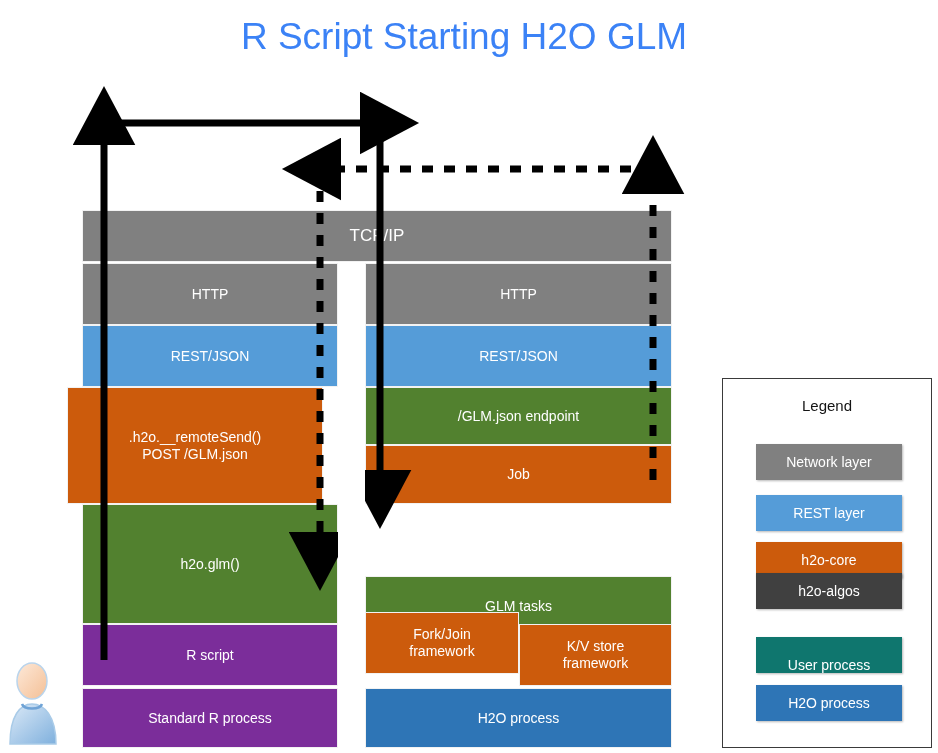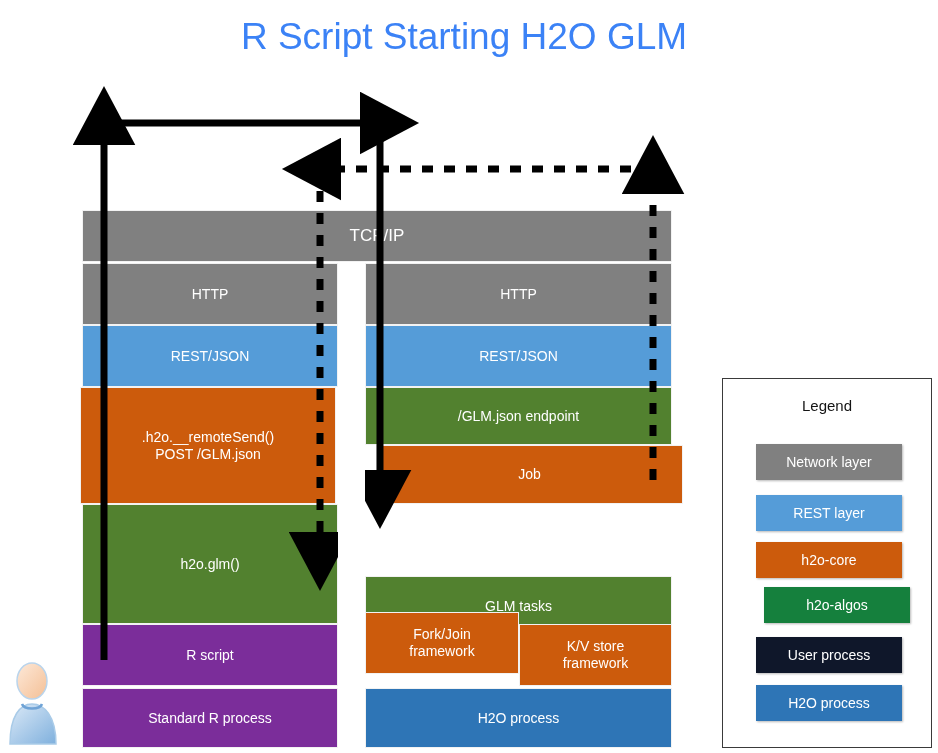--- a/index.html
+++ b/index.html
@@ -77,21 +77,21 @@
   </div>
 
   <div class="blk c-gray" style="left:82px;top:263px;width:256px;height:62px;">
     <span>HTTP</span>
   </div>
 
   <div class="blk c-rest" style="left:82px;top:325px;width:256px;height:62px;">
     <span>REST/JSON</span>
   </div>
 
-  <div class="blk c-core" style="left:80px;top:387px;width:256px;height:117px;">
+  <div class="blk c-core" style="left:67px;top:387px;width:256px;height:117px;">
     <span>.h2o.__remoteSend()
 POST /GLM.json</span>
   </div>
 
   <div class="blk c-algos" style="left:82px;top:504px;width:256px;height:120px;">
     <span>h2o.glm()</span>
   </div>
 
   <div class="blk c-user" style="left:82px;top:624px;width:256px;height:62px;">
     <span>R script</span>
@@ -106,21 +106,21 @@
   </div>
 
   <div class="blk c-rest" style="left:365px;top:325px;width:307px;height:62px;">
     <span>REST/JSON</span>
   </div>
 
   <div class="blk c-algos" style="left:365px;top:387px;width:307px;height:58px;">
     <span>/GLM.json endpoint</span>
   </div>
 
-  <div class="blk c-core" style="left:376px;top:445px;width:307px;height:59px;">
+  <div class="blk c-core" style="left:365px;top:445px;width:307px;height:59px;">
     <span>Job</span>
   </div>
 
 
   <div class="blk c-algos" style="left:365px;top:576px;width:307px;height:60px;">
     <span>GLM tasks</span>
   </div>
 
   <div class="blk c-core" style="left:365px;top:612px;width:154px;height:62px;">
     <span>Fork/Join
@@ -186,24 +186,24 @@
 
     <div class="legend-item" style="top:65px;background:#808080;">
       <span>Network layer</span>
     </div>
     <div class="legend-item" style="top:116px;background:#559CD8;">
       <span>REST layer</span>
     </div>
     <div class="legend-item" style="top:163px;background:#CC5B0C;">
       <span>h2o-core</span>
     </div>
-    <div class="legend-item" style="top:208px;background:#15803d;margin-left:8px;">
+    <div class="legend-item" style="top:194px;background:#404040;">
       <span>h2o-algos</span>
     </div>
-    <div class="legend-item" style="top:258px;background:#0f172a;">
+    <div class="legend-item" style="top:258px;background:#0f766e;align-items:flex-end;">
       <span>User process</span>
     </div>
     <div class="legend-item" style="top:306px;background:#2E75B6;">
       <span>H2O process</span>
     </div>
   </div>
 
   <div style="position:absolute;left:338px;top:262px;width:27px;height:487px;background:#ffffff;"></div>
 
 </div>

